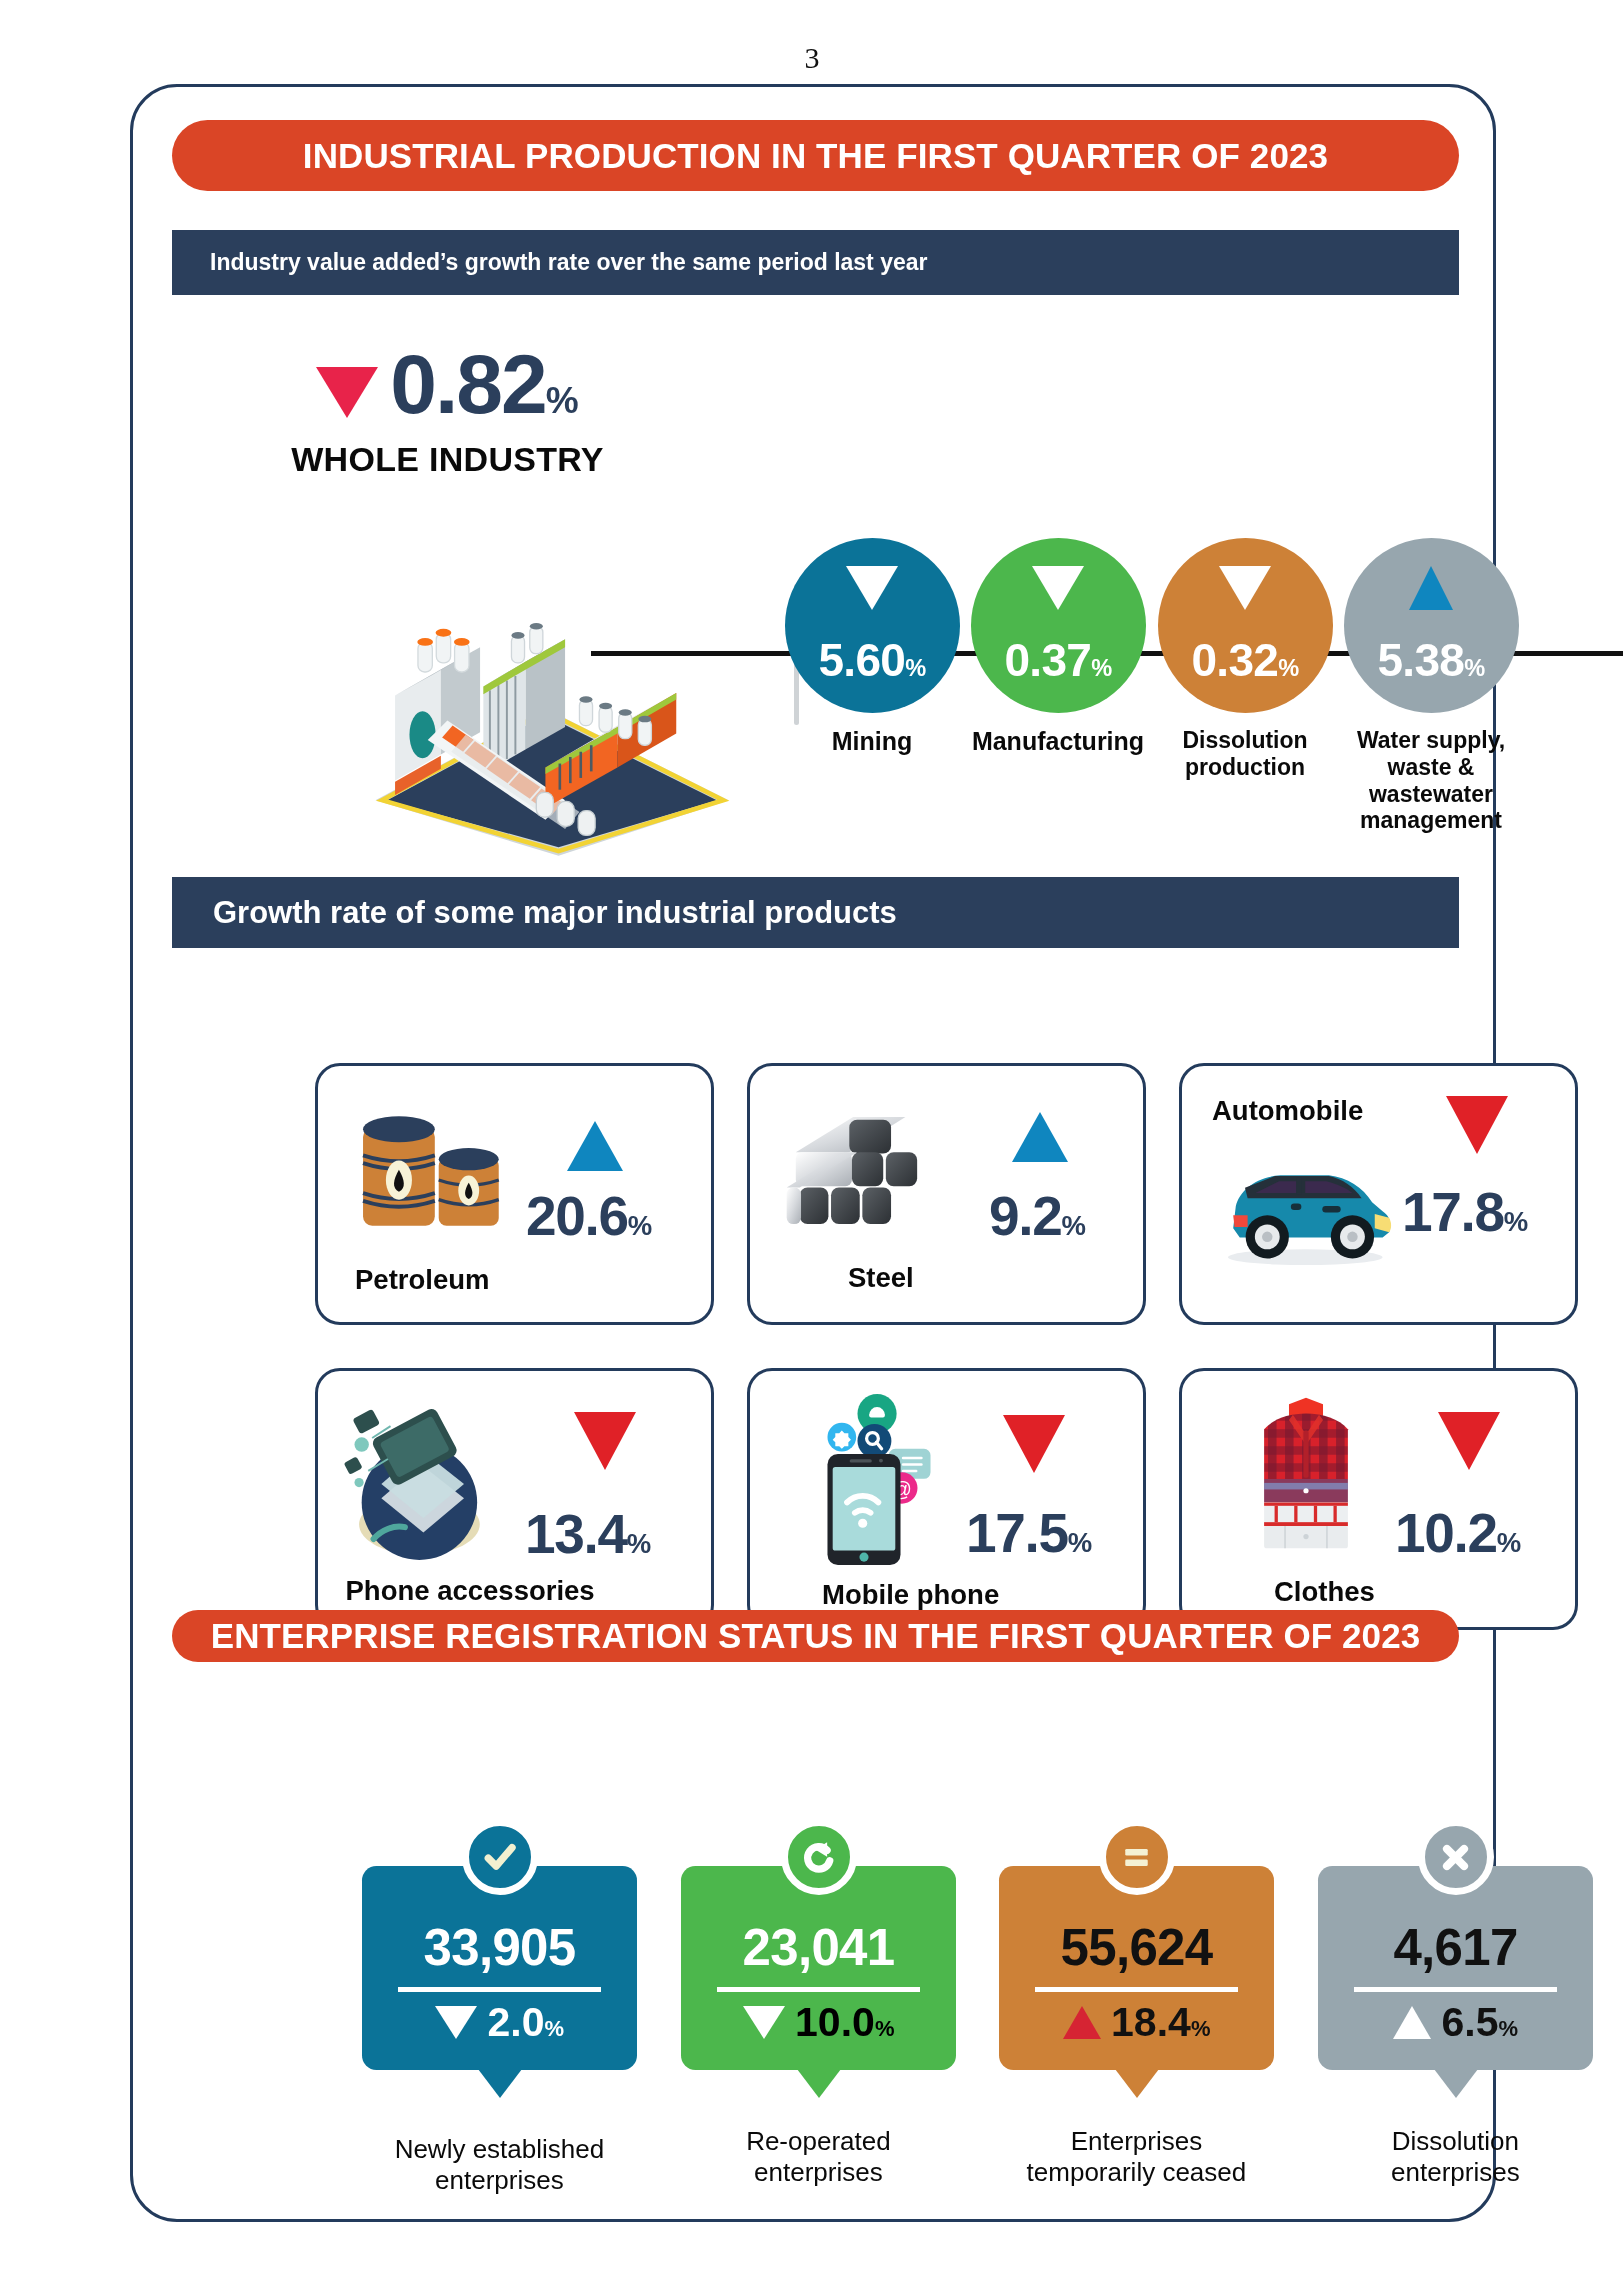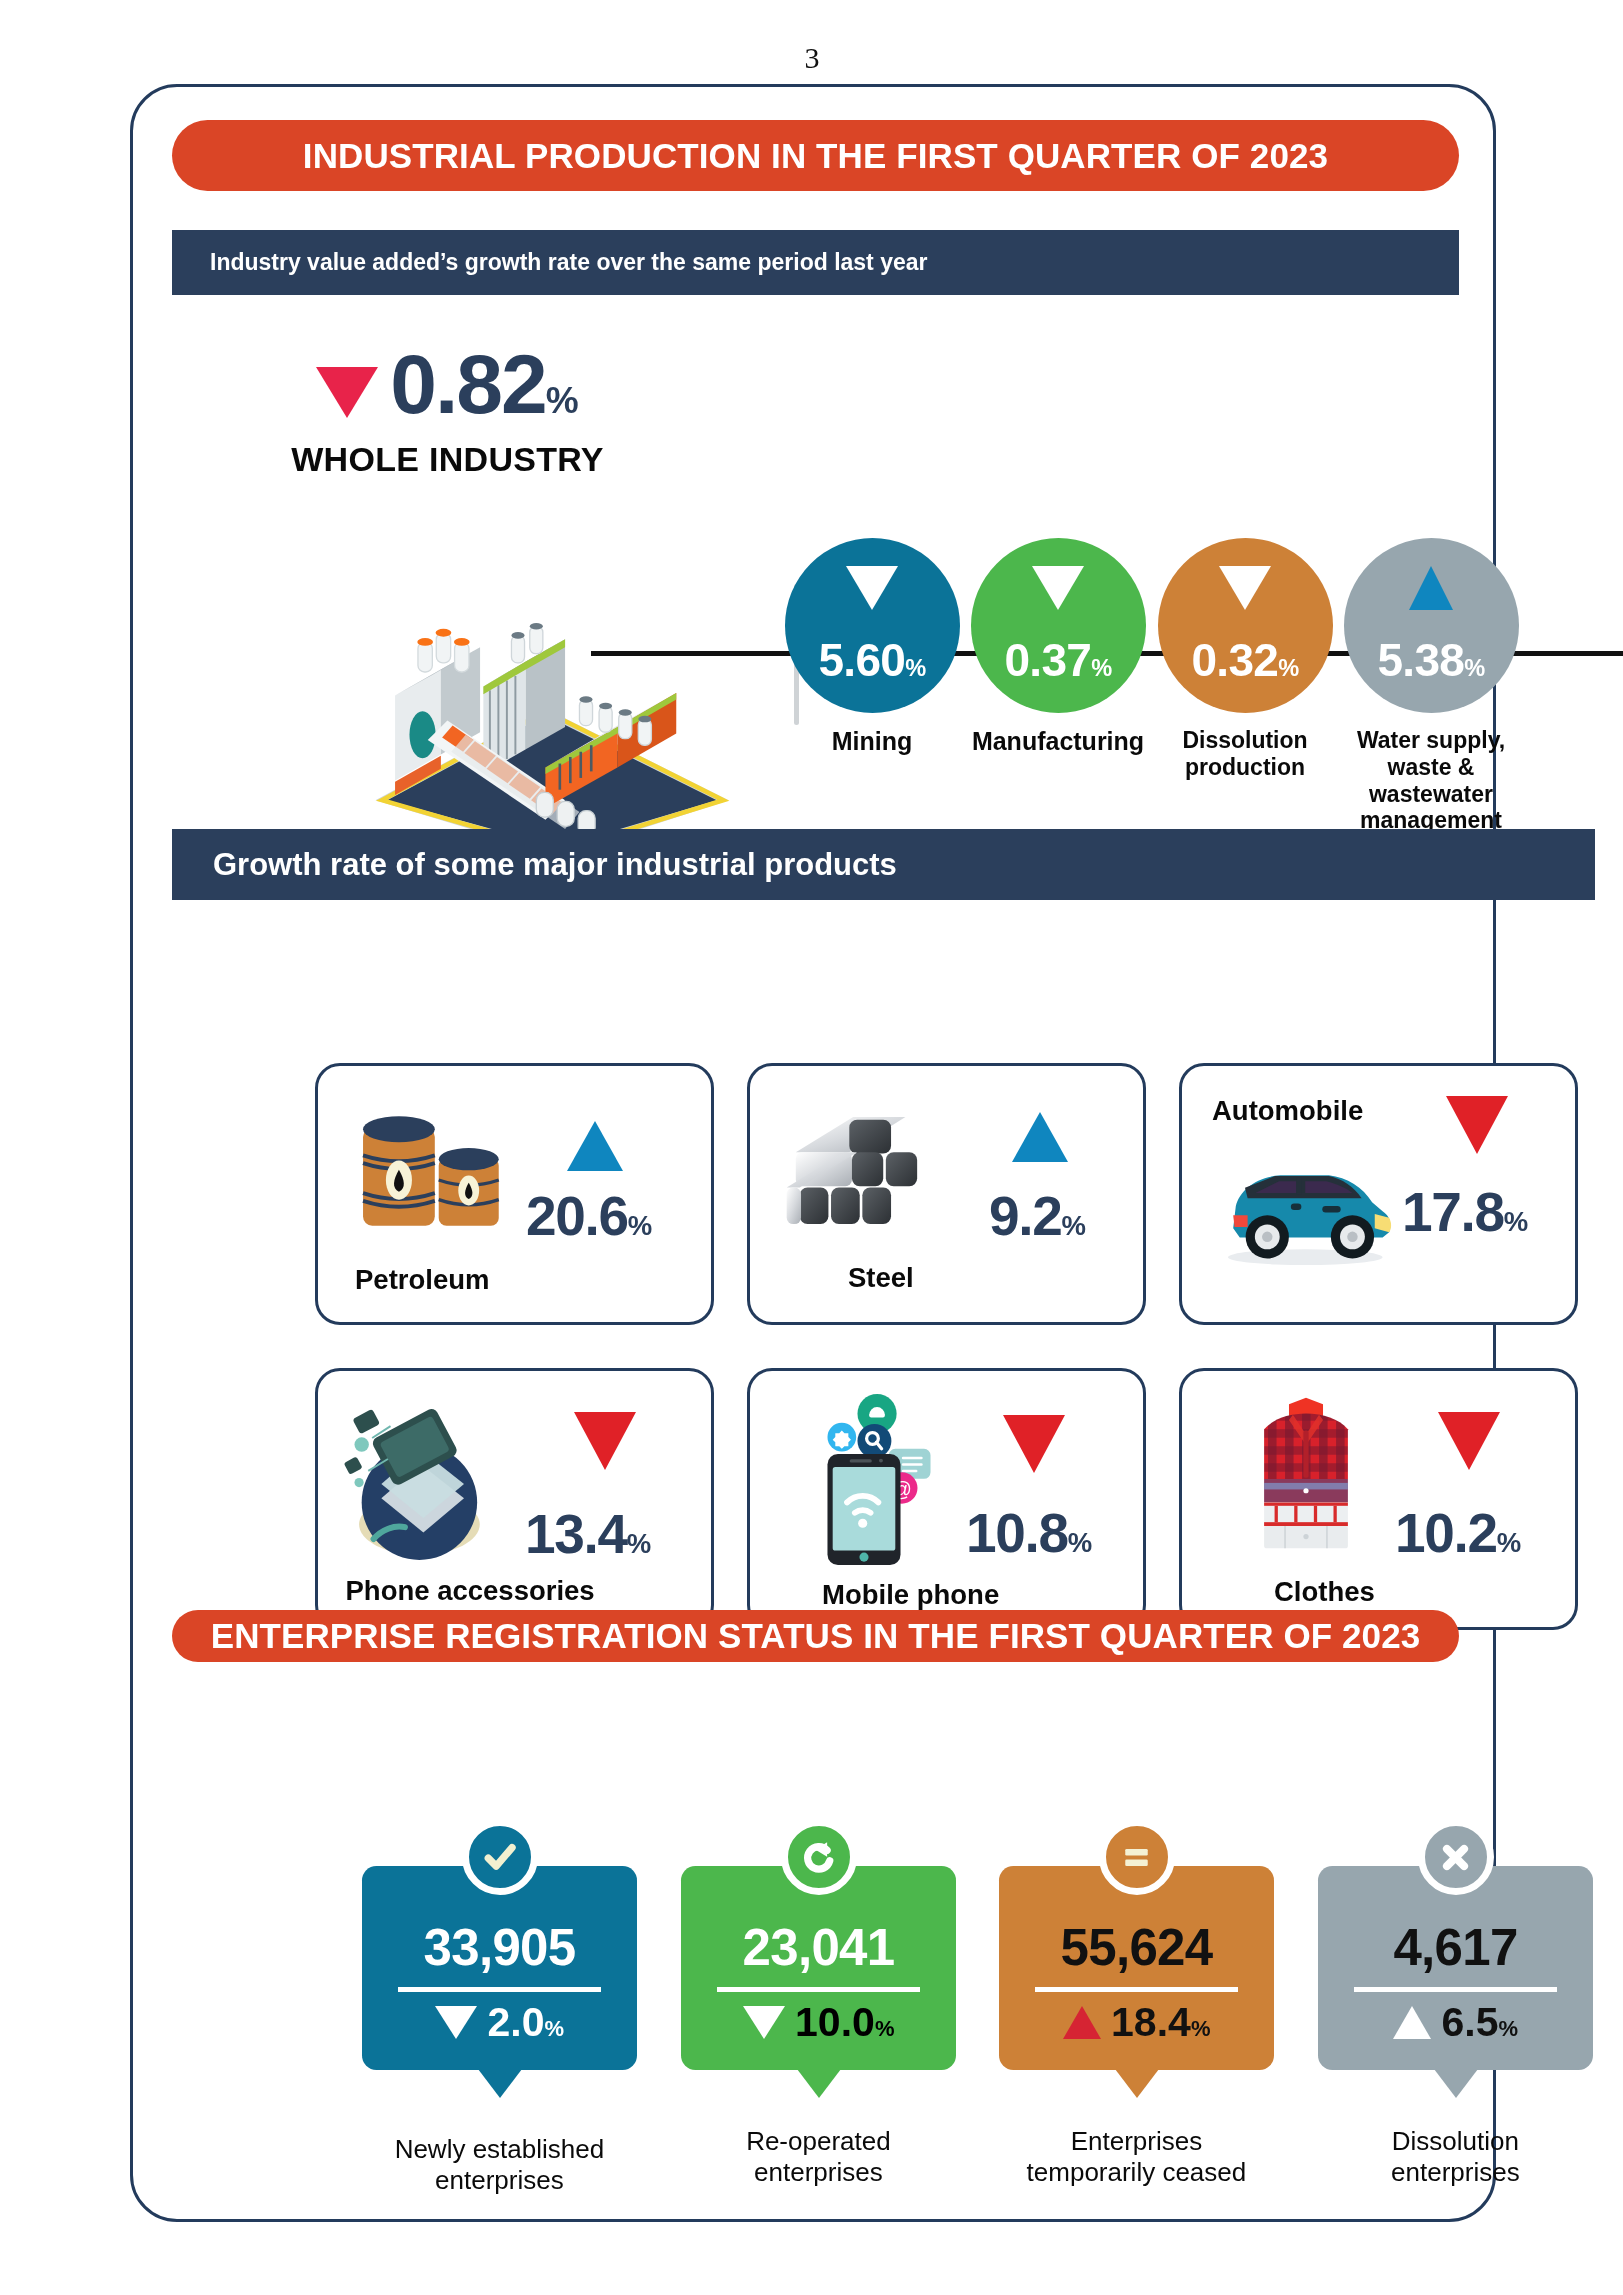--- a/index.html
+++ b/index.html
@@ -23,21 +23,21 @@
     display:flex;align-items:center;justify-content:center;
     color:#ffffff;font-weight:bold;letter-spacing:0.1px;
   }
   .banner-navy{
     position:absolute;background:#2b3f5c;
     display:flex;align-items:center;
     color:#ffffff;font-weight:bold;
   }
   #banner-main{left:39px;top:33px;width:1287px;height:71px;font-size:35px;}
   #banner-sub1{left:39px;top:143px;width:1287px;height:65px;font-size:23px;padding-left:38px;box-sizing:border-box;font-weight:bold;}
-  #banner-sub2{left:39px;top:742px;width:1423px;height:71px;font-size:31px;padding-left:41px;box-sizing:border-box;}
+  #banner-sub2{left:39px;top:790px;width:1287px;height:71px;font-size:31px;padding-left:41px;box-sizing:border-box;}
   #banner-enterprise{left:39px;top:1523px;width:1287px;height:52px;font-size:35px;}
 
   
   .whole-wrap{position:absolute;left:105px;top:255px;width:419px;}
   .whole-row{display:flex;align-items:flex-start;justify-content:center;gap:11.8px;}
   .tri-down-big{
     width:0;height:0;border-left:31px solid transparent;border-right:31px solid transparent;
     border-top:51px solid #e8234a;margin-top:25px;
   }
   .whole-value{
@@ -415,21 +415,21 @@
           <rect x="70" y="104" width="34" height="5" rx="2.5" fill="#4c5358"></rect>
           <circle cx="118" cy="106" r="3" fill="#4c5358"></circle>
           <circle cx="92" cy="254" r="7" fill="#4fb5a9"></circle>
           <g stroke="#fff" stroke-width="9" fill="none" stroke-linecap="round">
             <path d="M66 170 a34 34 0 0 1 48 0"></path>
             <path d="M78 186 a20 20 0 0 1 24 0"></path>
           </g>
           <circle cx="90" cy="202" r="7" fill="#fff"></circle>
         </svg>
         <div class="tri-card-down" style="left:253px;top:44px;"></div>
-        <div class="card-val" style="left:216px;top:135px;"><span>10.8</span><span class="pc">%</span></div>
+        <div class="card-val" style="left:216px;top:135px;"><span>17.5</span><span class="pc">%</span></div>
         <div class="card-name" style="left:72px;top:208px;">Mobile phone</div>
       </div>
     </div>
 
     <div class="card" style="left:864px;top:305px;width:399px;height:262px;">
       <div class="card-inner">
         <svg style="position:absolute;left:52px;top:23.6px;" width="144" height="164" viewBox="0 0 220 250">
           <defs>
             <pattern id="plaid" width="26" height="26" patternUnits="userSpaceOnUse">
               <rect width="26" height="26" fill="#d8212b"></rect>

